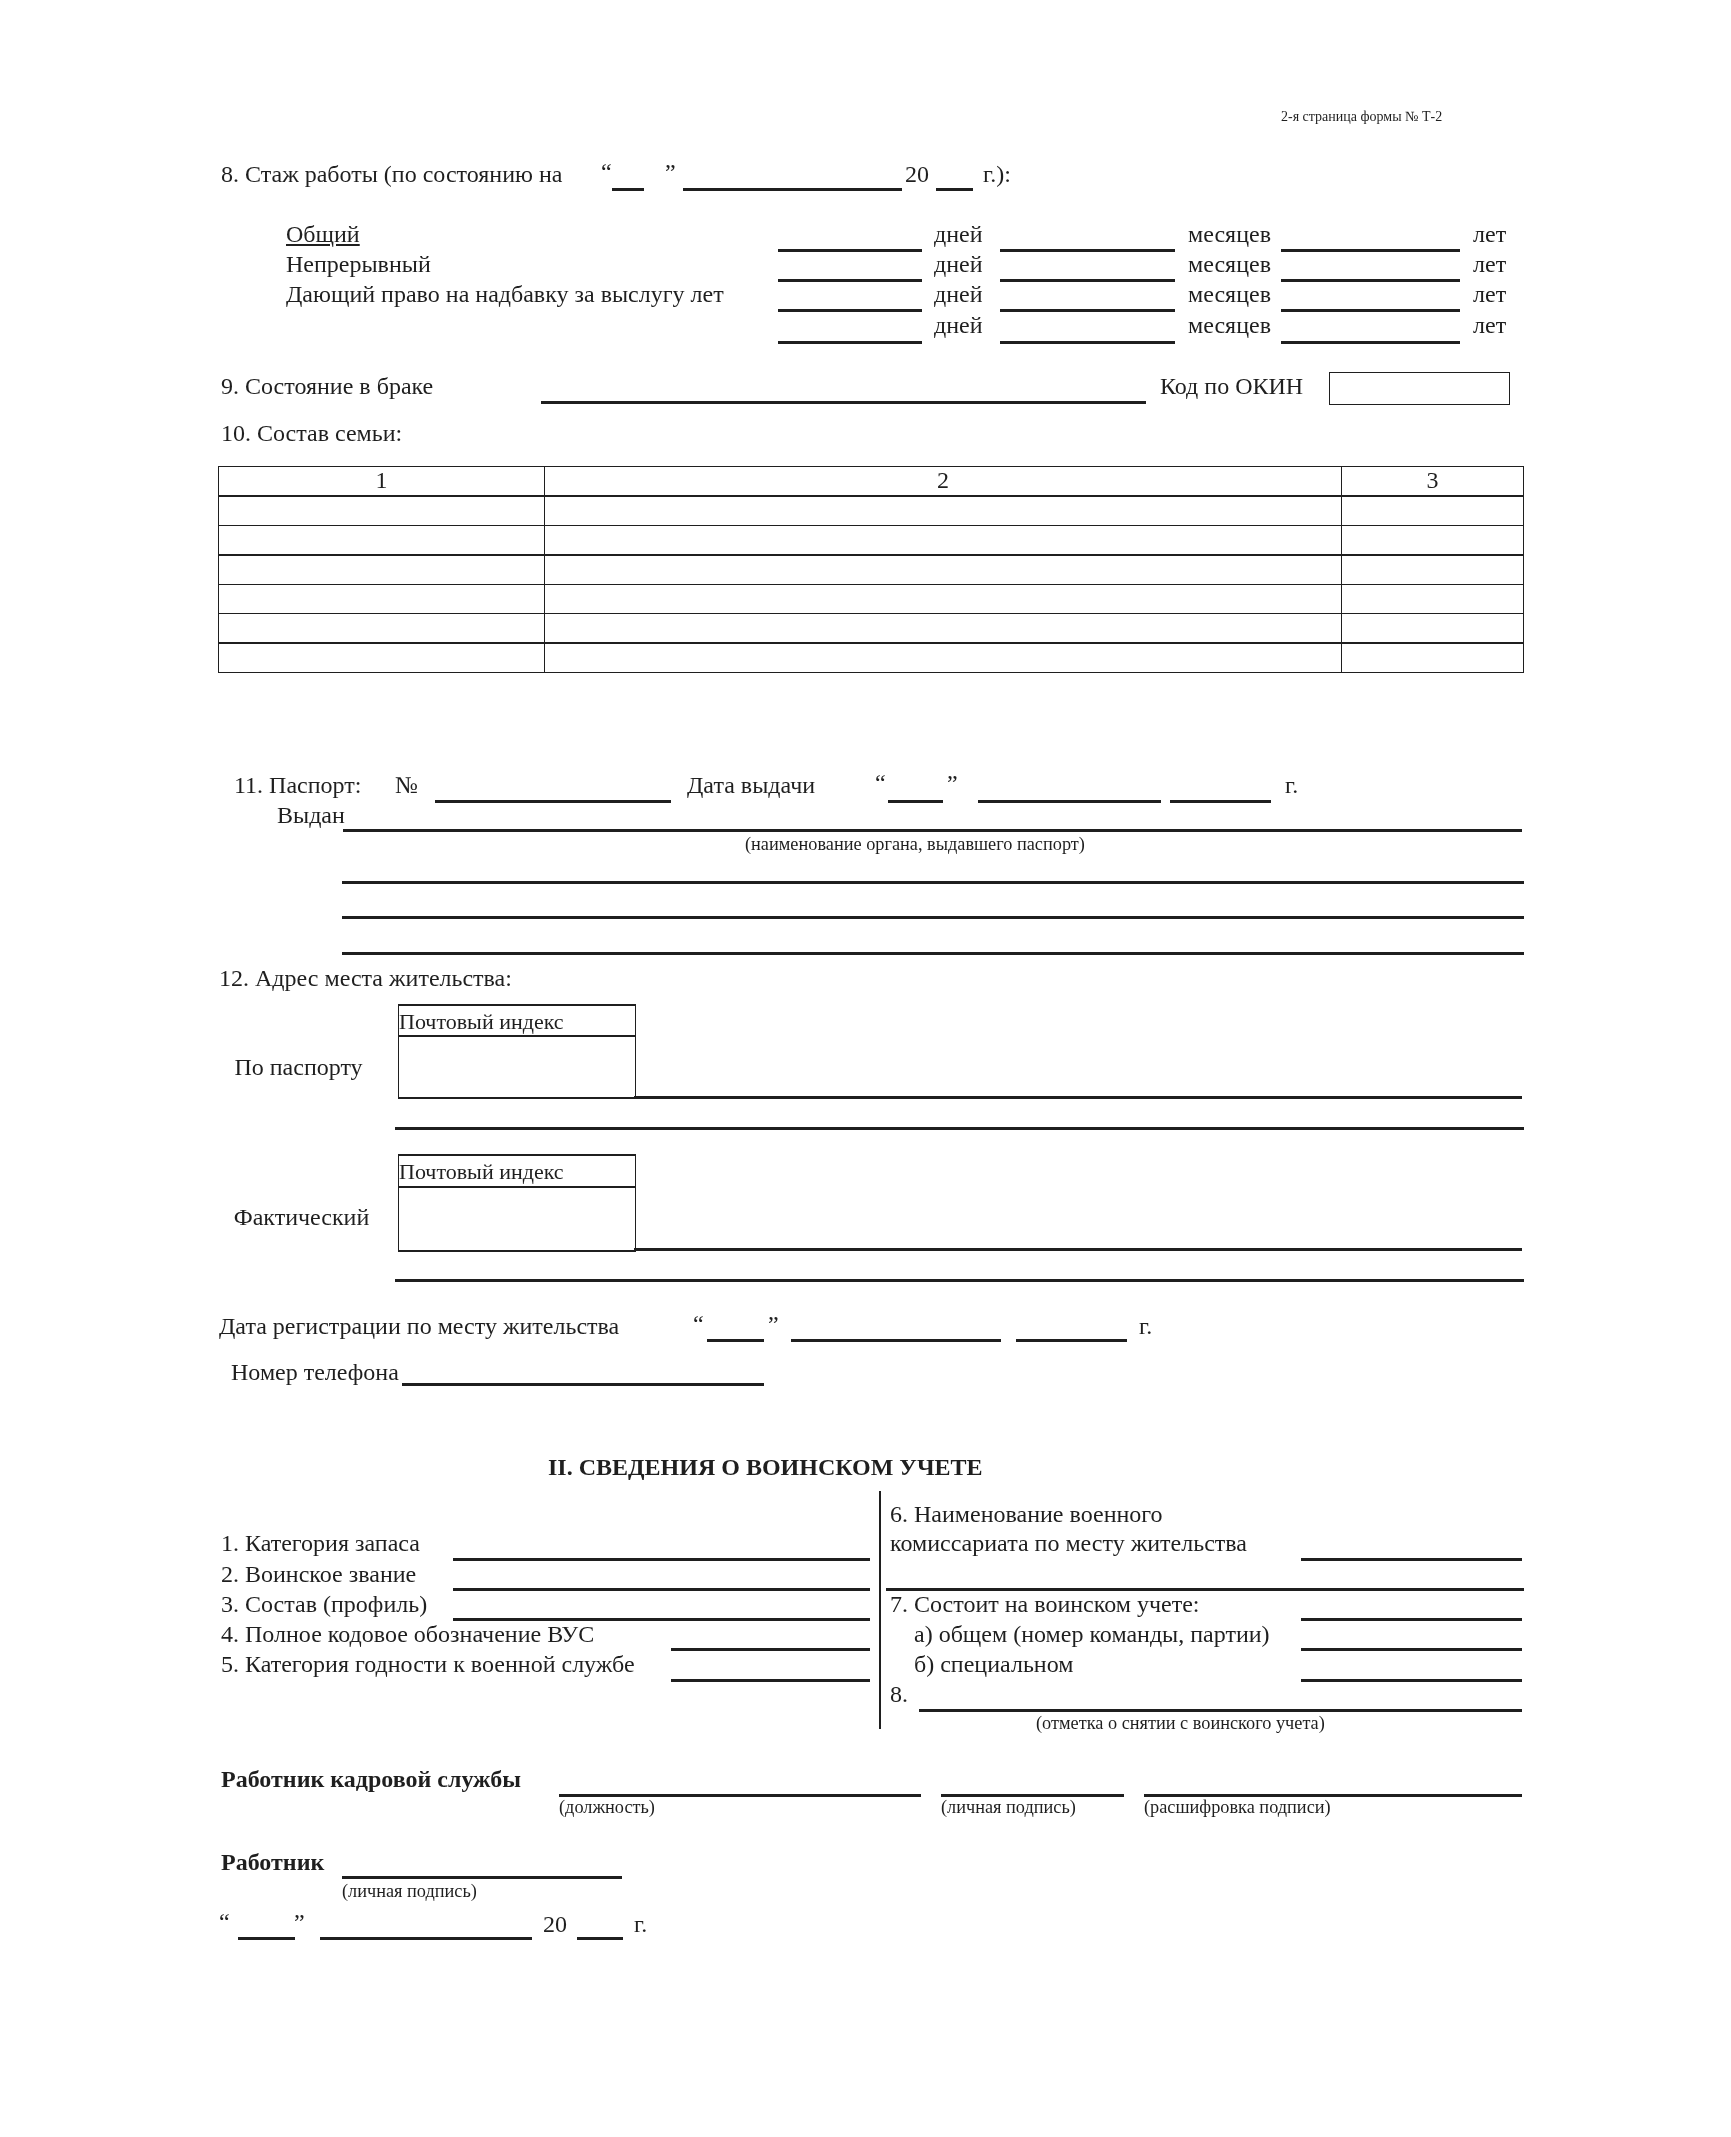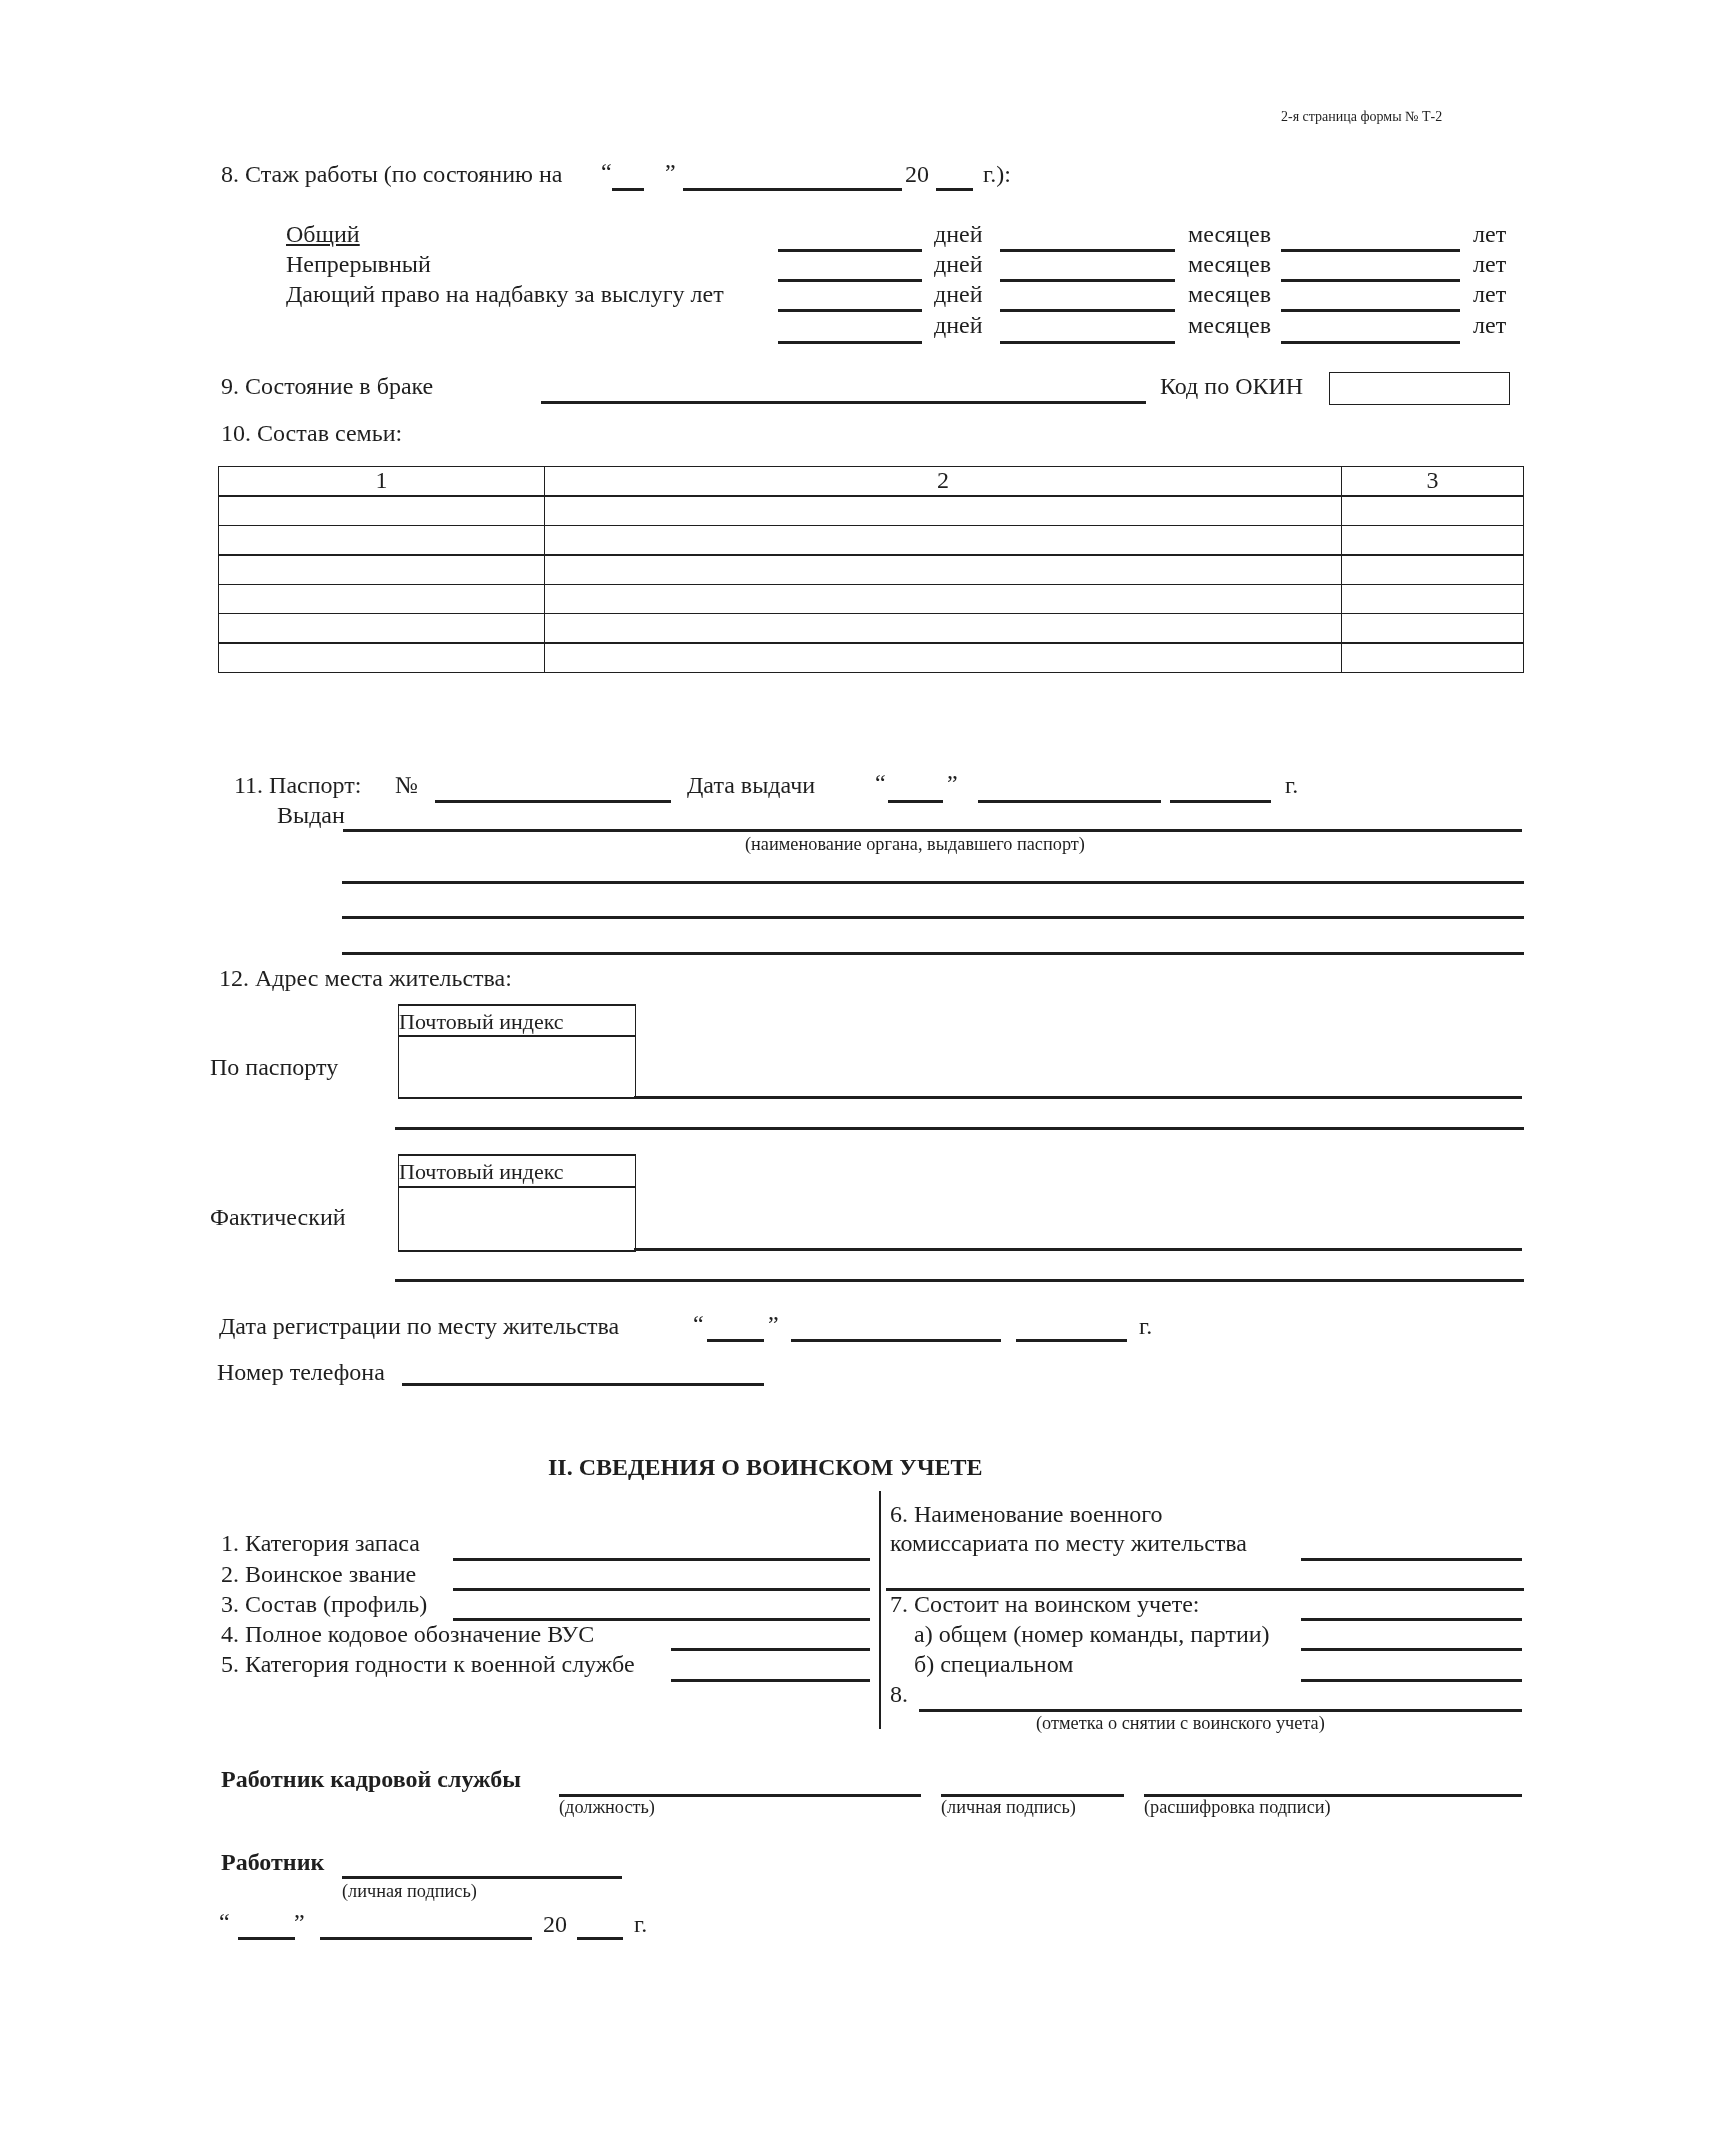--- a/index.html
+++ b/index.html
@@ -9,21 +9,21 @@
     color: #1f1f1f;
   }
   .abs { position: absolute; white-space: nowrap; }
   .t { font-size: 24px; line-height: 27.4px; }
   .ts { font-size: 18.3px; line-height: 22px; }
   .bold { font-weight: bold; }
   .line { position: absolute; background: #1f1f1f; height: 2.7px; }
   .vline { position: absolute; background: #1f1f1f; width: 1.8px; }
   .box { position: absolute; border: 1.8px solid #1f1f1f; box-sizing: border-box; }
   .center { text-align: left; }
-  .right { text-align: left; }
+  .right { text-align: center; }
 
   
   .family-table {
     position: absolute; left: 218px; top: 466px; width: 1305px;
     border-collapse: collapse; table-layout: fixed;
   }
   .family-table th, .family-table td {
     border: 1.8px solid #1f1f1f; padding: 0; text-align: center;
     font-weight: normal; font-size: 24px; line-height: 27.4px;
   }
@@ -172,21 +172,21 @@
 <div class="line" style="left:395px; top:1279px; width:1129px;"></div>
 
 <div class="abs t" style="left:219px; top:1313px;">Дата регистрации по месту жительства</div>
 <div class="abs t" style="left:693px; top:1311px;">“</div>
 <div class="line" style="left:707px; top:1339px; width:57px;"></div>
 <div class="abs t" style="left:768px; top:1311px;">”</div>
 <div class="line" style="left:791px; top:1339px; width:210px;"></div>
 <div class="line" style="left:1016px; top:1339px; width:111px;"></div>
 <div class="abs t" style="left:1139px; top:1313px;">г.</div>
 
-<div class="abs t" style="left:217px; top:1359px;">Номер телефона</div>
+<div class="abs t" style="left:231px; top:1359px;">Номер телефона</div>
 <div class="line" style="left:402px; top:1383px; width:362px;"></div>
 
 <div class="abs t bold center" style="left:548px; width:640px; top:1454px;">II. СВЕДЕНИЯ О ВОИНСКОМ УЧЕТЕ</div>
 
 <div class="vline" style="left:879px; top:1491px; height:238px;"></div>
 
 <div class="abs t" style="left:221px; top:1530px;">1. Категория запаса</div>
 <div class="line" style="left:453px; top:1558px; width:417px;"></div>
 <div class="abs t" style="left:221px; top:1561px;">2. Воинское звание</div>
 <div class="line" style="left:453px; top:1588px; width:417px;"></div>

